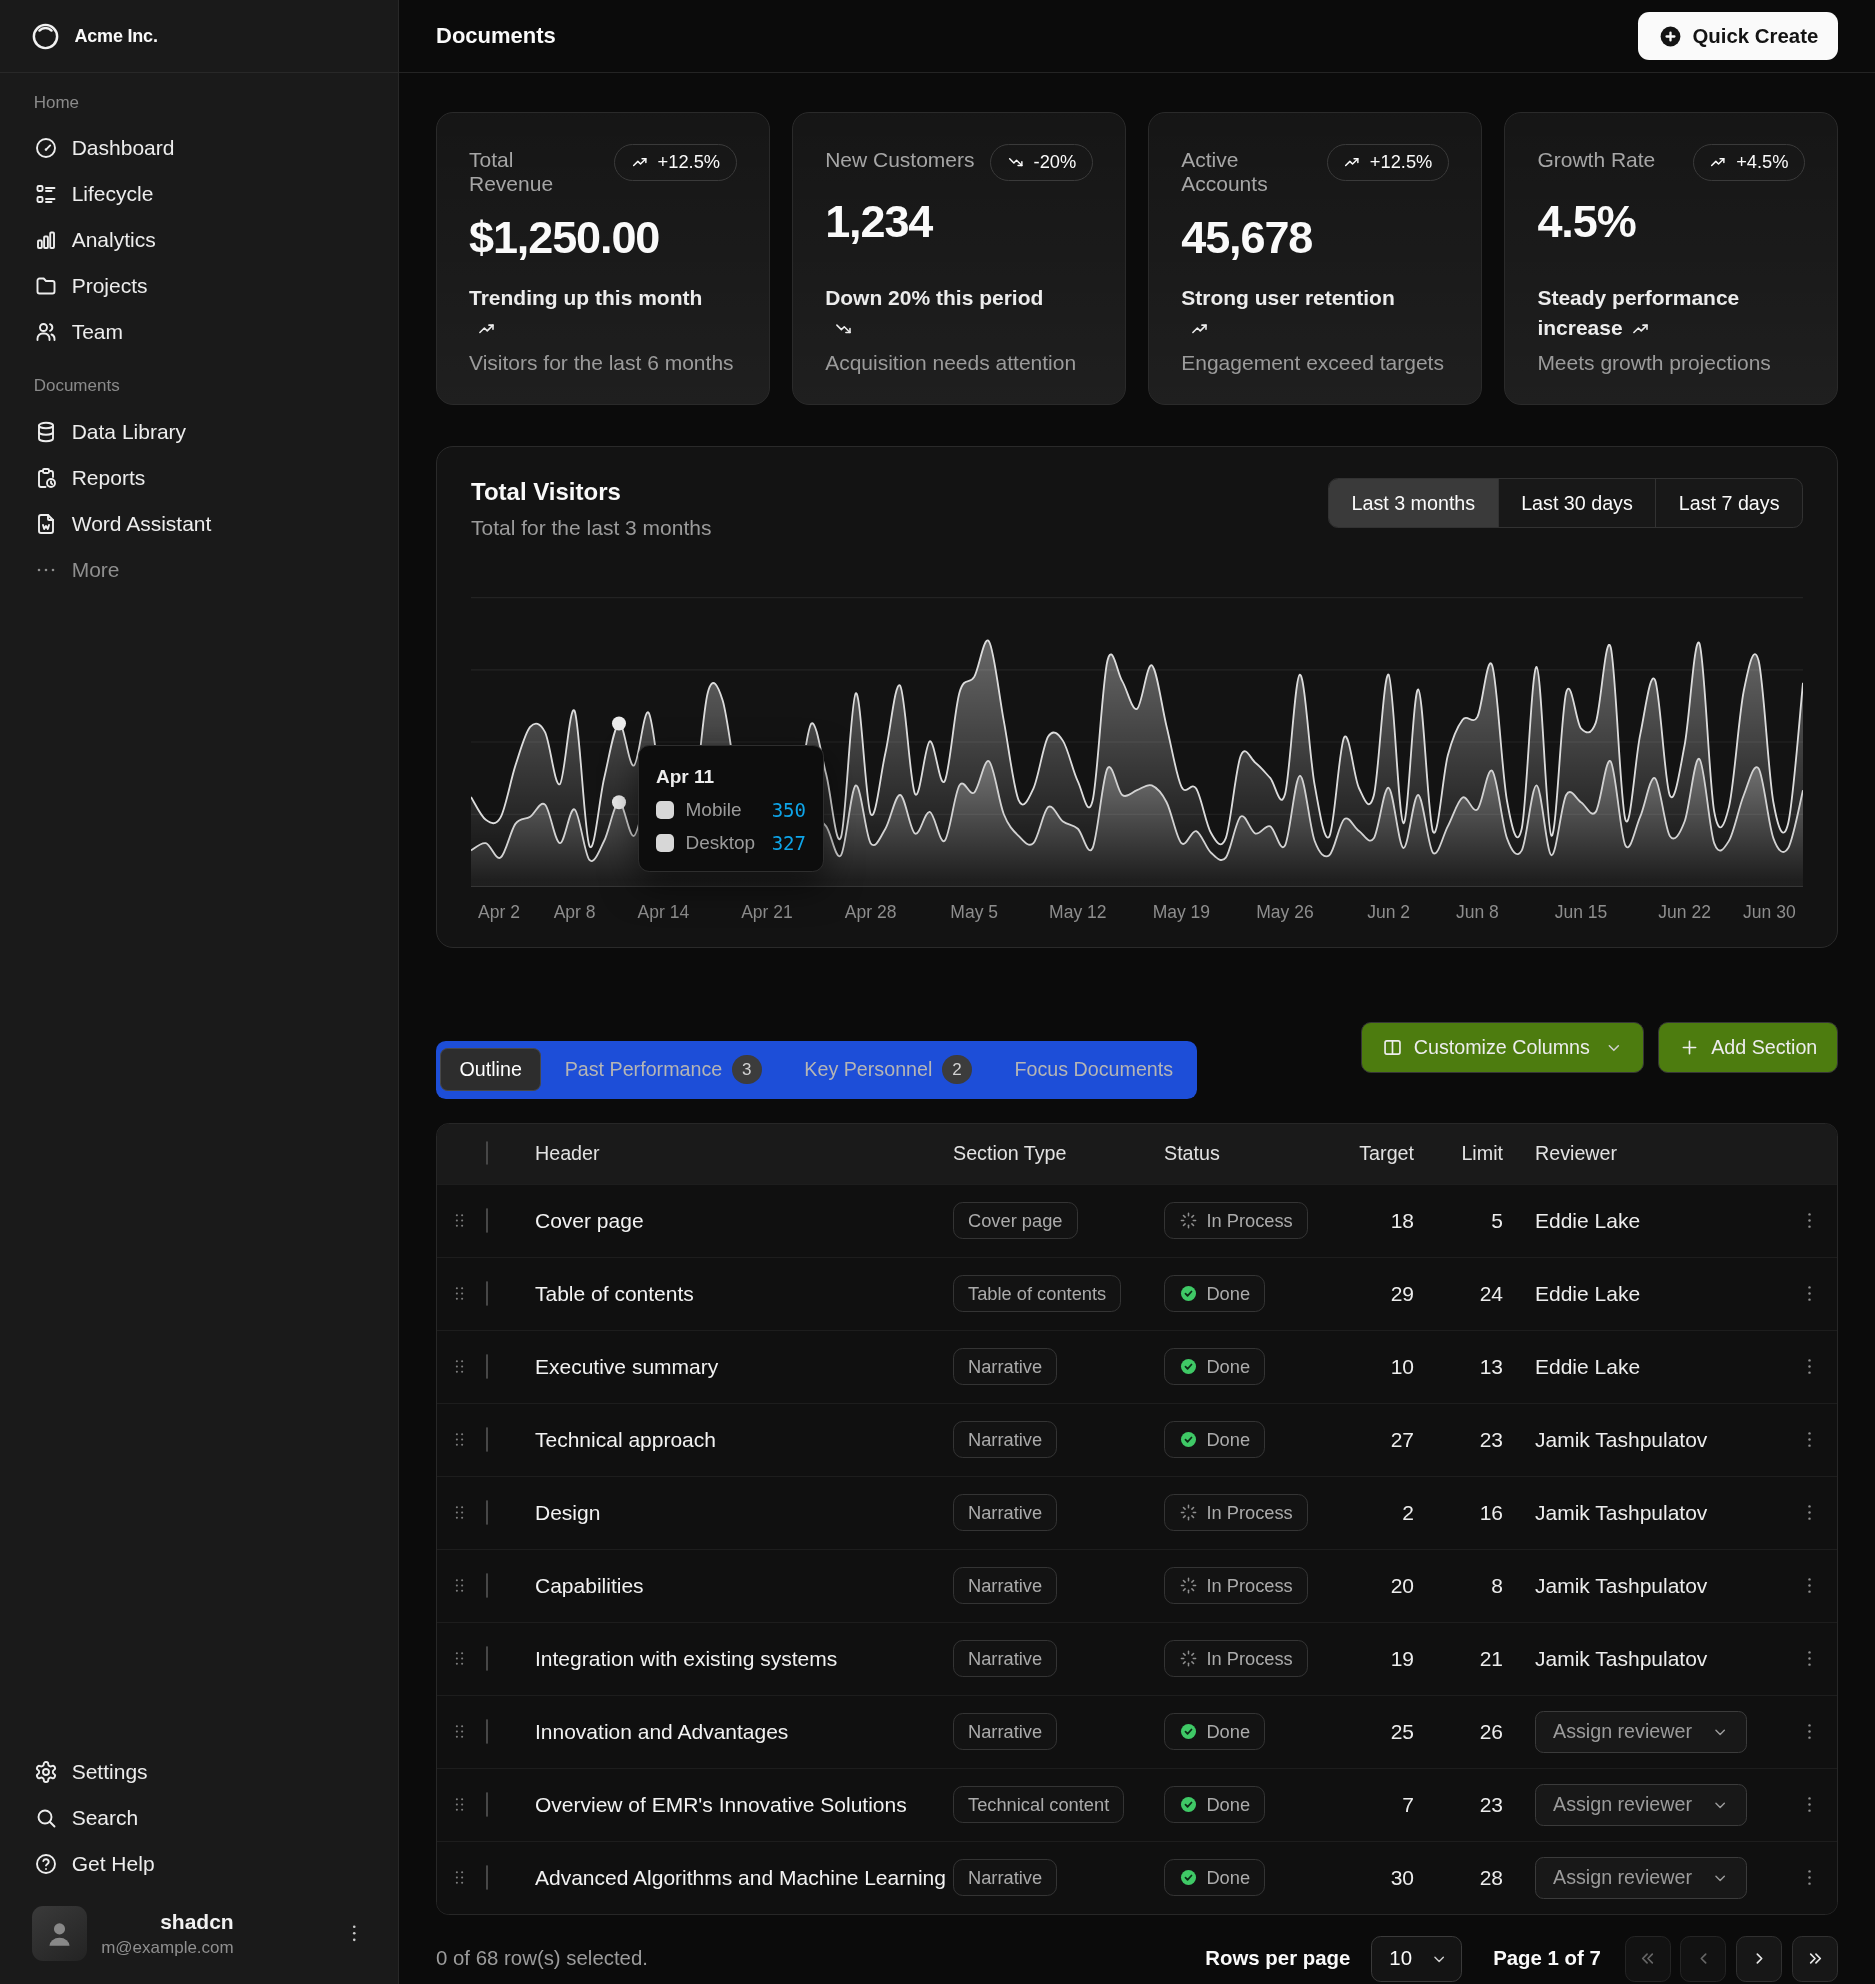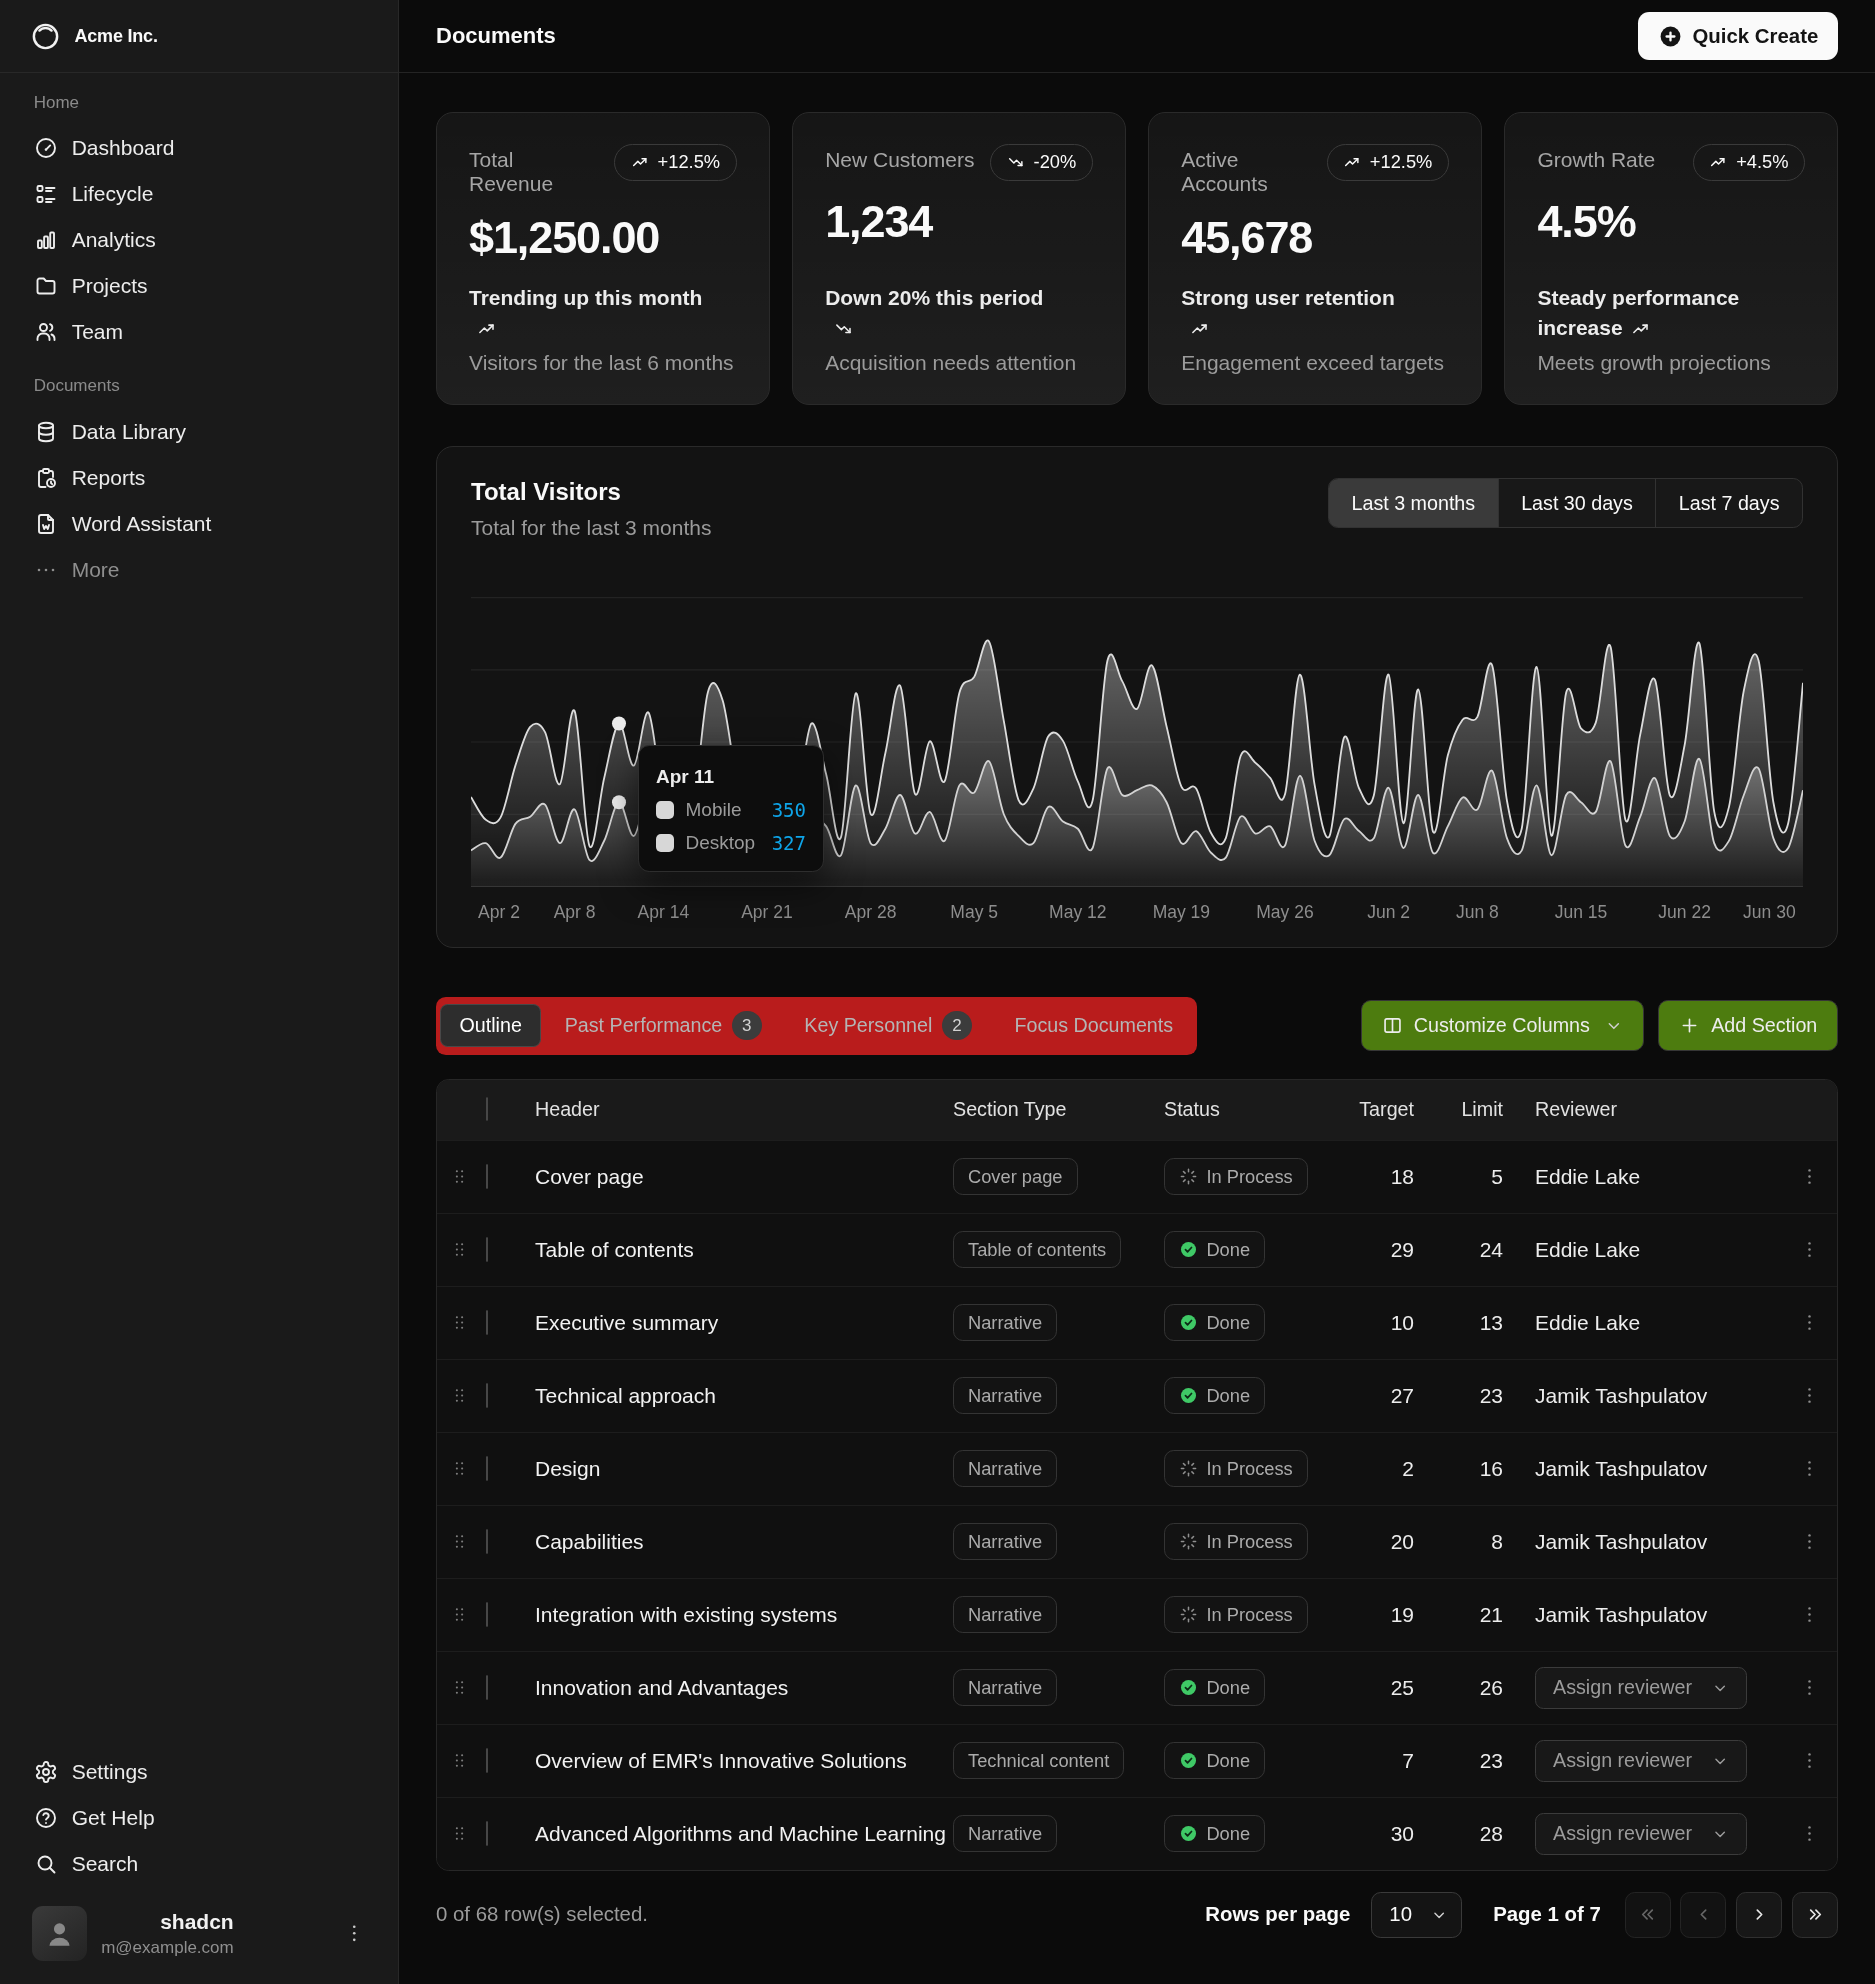--- a/index.html
+++ b/index.html
@@ -60,21 +60,21 @@
   .chart-wrap { position:relative; margin-top:24px; }
   .chart-wrap svg { display:block; width:100%; height:auto; }
   .chart-tooltip { position:absolute; width:186px; background:#0d0d0d; border:0.7px solid #2e2e2e; border-radius:11.2px; padding:14px 17px 17px; box-shadow:0 14px 35px rgba(0,0,0,.55); }
   .ct-date { font-size:19px; font-weight:600; color:#ededed;margin-top:6px; }
   .ct-row { display:flex; align-items:center; gap:11.2px; margin-top:11.2px; font-size:19px; color:#9b9b9b; }
   .ct-swatch { width:18.3px; height:18.3px; border-radius:4.9px; background:#d7d7d7; flex:0 0 auto; }
   .ct-val { margin-left:auto; font-family:"DejaVu Sans Mono", monospace; color:#0ea5e9; }
 
   
   .toolbar { margin-top:49px; display:flex; justify-content:space-between; align-items:center; }
-  .tabs { display:flex; align-items:center; background:#b91c1c; border-radius:9.8px; padding:4.2px; gap:4.2px; }
+  .tabs { display:flex; align-items:center; background:#1d4ed8; border-radius:9.8px; padding:4.2px; gap:4.2px;margin-top:44px; }
   .tab { display:flex; align-items:center; gap:9.8px; padding:9.1px 18.3px; font-size:19.7px; color:#b5b5b5; border-radius:7.7px; border:0.7px solid transparent; cursor:pointer; white-space:nowrap; }
   .tab.active { background:#2d2d2d; border-color:#484848; color:#fff; }
   .tab-badge { background:#3c3c3c; color:#d2d2d2; border-radius:702px; min-width:29.5px; height:29.5px; display:flex; align-items:center; justify-content:center; font-size:17px; padding:0 5.6px; }
   .toolbar-right { display:flex; gap:14px; }
   .btn-outline { display:flex; align-items:center; gap:11.2px; height:51px; padding:0 19.7px; border:0.7px solid #363636; border-radius:9.8px; background:#4d7c0f; font-size:19.7px; color:#ededed; font-family:inherit; cursor:pointer; }
   .btn-outline .chev { margin-left:2.8px; color:#cfcfcf; display:flex; }
 
   
   .table-card { margin-top:24px; border:0.7px solid #272727; border-radius:12.7px; overflow:hidden; background:#101010;
     --cols:45px 53px 1fr 211px 193px 89px 89px 246px 56px; }
@@ -206,32 +206,32 @@
       <div>
           <div class="sb-item">
             <svg width="24" height="24" viewBox="0 0 24 24" fill="none" stroke="currentColor" stroke-width="1.9" stroke-linecap="round" stroke-linejoin="round">
               <path d="M12.22 2h-.44a2 2 0 0 0-2 2v.18a2 2 0 0 1-1 1.73l-.43.25a2 2 0 0 1-2 0l-.15-.08a2 2 0 0 0-2.73.73l-.22.38a2 2 0 0 0 .73 2.73l.15.1a2 2 0 0 1 1 1.72v.51a2 2 0 0 1-1 1.74l-.15.09a2 2 0 0 0-.73 2.73l.22.38a2 2 0 0 0 2.73.73l.15-.08a2 2 0 0 1 2 0l.43.25a2 2 0 0 1 1 1.73V20a2 2 0 0 0 2 2h.44a2 2 0 0 0 2-2v-.18a2 2 0 0 1 1-1.73l.43-.25a2 2 0 0 1 2 0l.15.08a2 2 0 0 0 2.73-.73l.22-.39a2 2 0 0 0-.73-2.73l-.15-.08a2 2 0 0 1-1-1.74v-.5a2 2 0 0 1 1-1.74l.15-.09a2 2 0 0 0 .73-2.73l-.22-.38a2 2 0 0 0-2.73-.73l-.15.08a2 2 0 0 1-2 0l-.43-.25a2 2 0 0 1-1-1.73V4a2 2 0 0 0-2-2z"></path>
               <circle cx="12" cy="12" r="3"></circle>
             </svg>
             <span class="sb-item-label">Settings</span>
           </div>
           <div class="sb-item">
             <svg width="24" height="24" viewBox="0 0 24 24" fill="none" stroke="currentColor" stroke-width="1.9" stroke-linecap="round" stroke-linejoin="round">
+              <circle cx="11" cy="11" r="6.5"></circle>
+              <path d="M16 16l4.5 4.5"></path>
+            </svg>
+            <span class="sb-item-label">Search</span>
+          </div>
+          <div class="sb-item">
+            <svg width="24" height="24" viewBox="0 0 24 24" fill="none" stroke="currentColor" stroke-width="1.9" stroke-linecap="round" stroke-linejoin="round">
               <circle cx="12" cy="12" r="9"></circle>
               <path d="M9.3 9a2.8 2.8 0 0 1 5.4 1c0 1.8-2.7 2.4-2.7 3.6"></path>
               <path d="M12 17h.01"></path>
             </svg>
             <span class="sb-item-label">Get Help</span>
-          </div>
-          <div class="sb-item">
-            <svg width="24" height="24" viewBox="0 0 24 24" fill="none" stroke="currentColor" stroke-width="1.9" stroke-linecap="round" stroke-linejoin="round">
-              <circle cx="11" cy="11" r="6.5"></circle>
-              <path d="M16 16l4.5 4.5"></path>
-            </svg>
-            <span class="sb-item-label">Search</span>
           </div>
         </div>
       <div class="sb-user">
         <span class="avatar">
             <svg width="37" height="37" viewBox="0 0 24 24" fill="none" stroke="currentColor" stroke-width="1.9" stroke-linecap="round" stroke-linejoin="round">
               <circle cx="12" cy="9" r="3.6" fill="currentColor" stroke="none"></circle>
               <path d="M5.5 20a6.5 5.2 0 0 1 13 0z" fill="currentColor" stroke="none"></path>
             </svg>
           </span>
         <span class="sb-user-meta">

